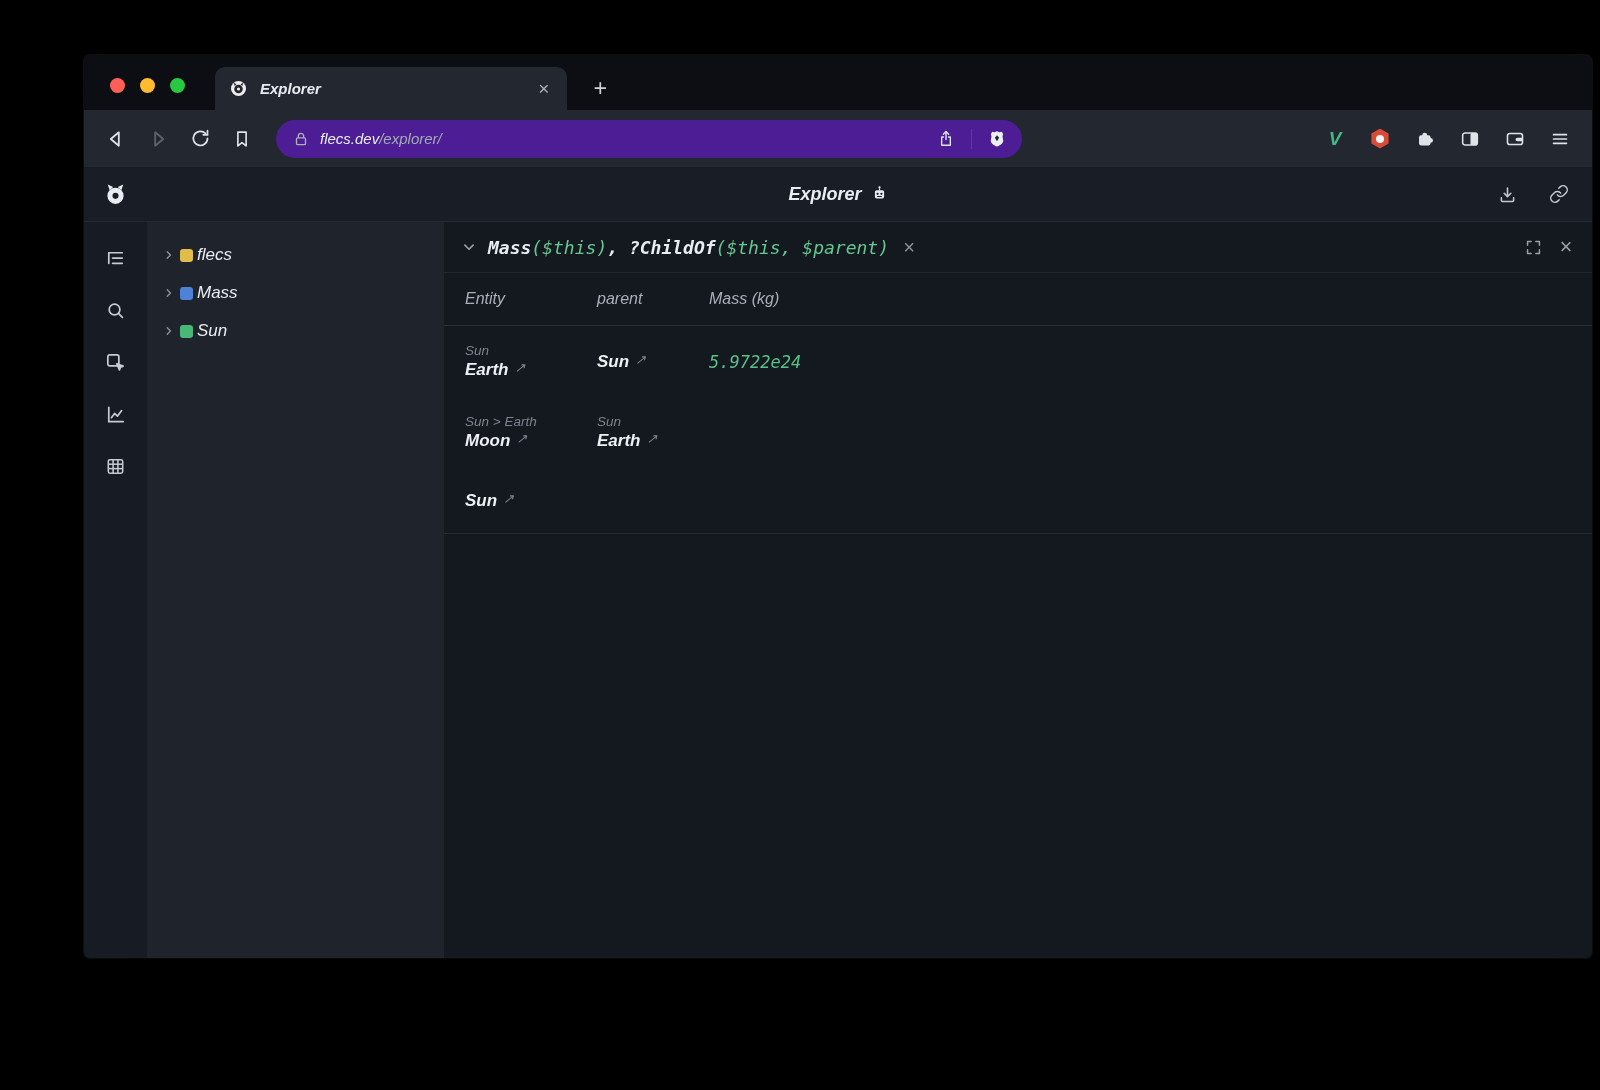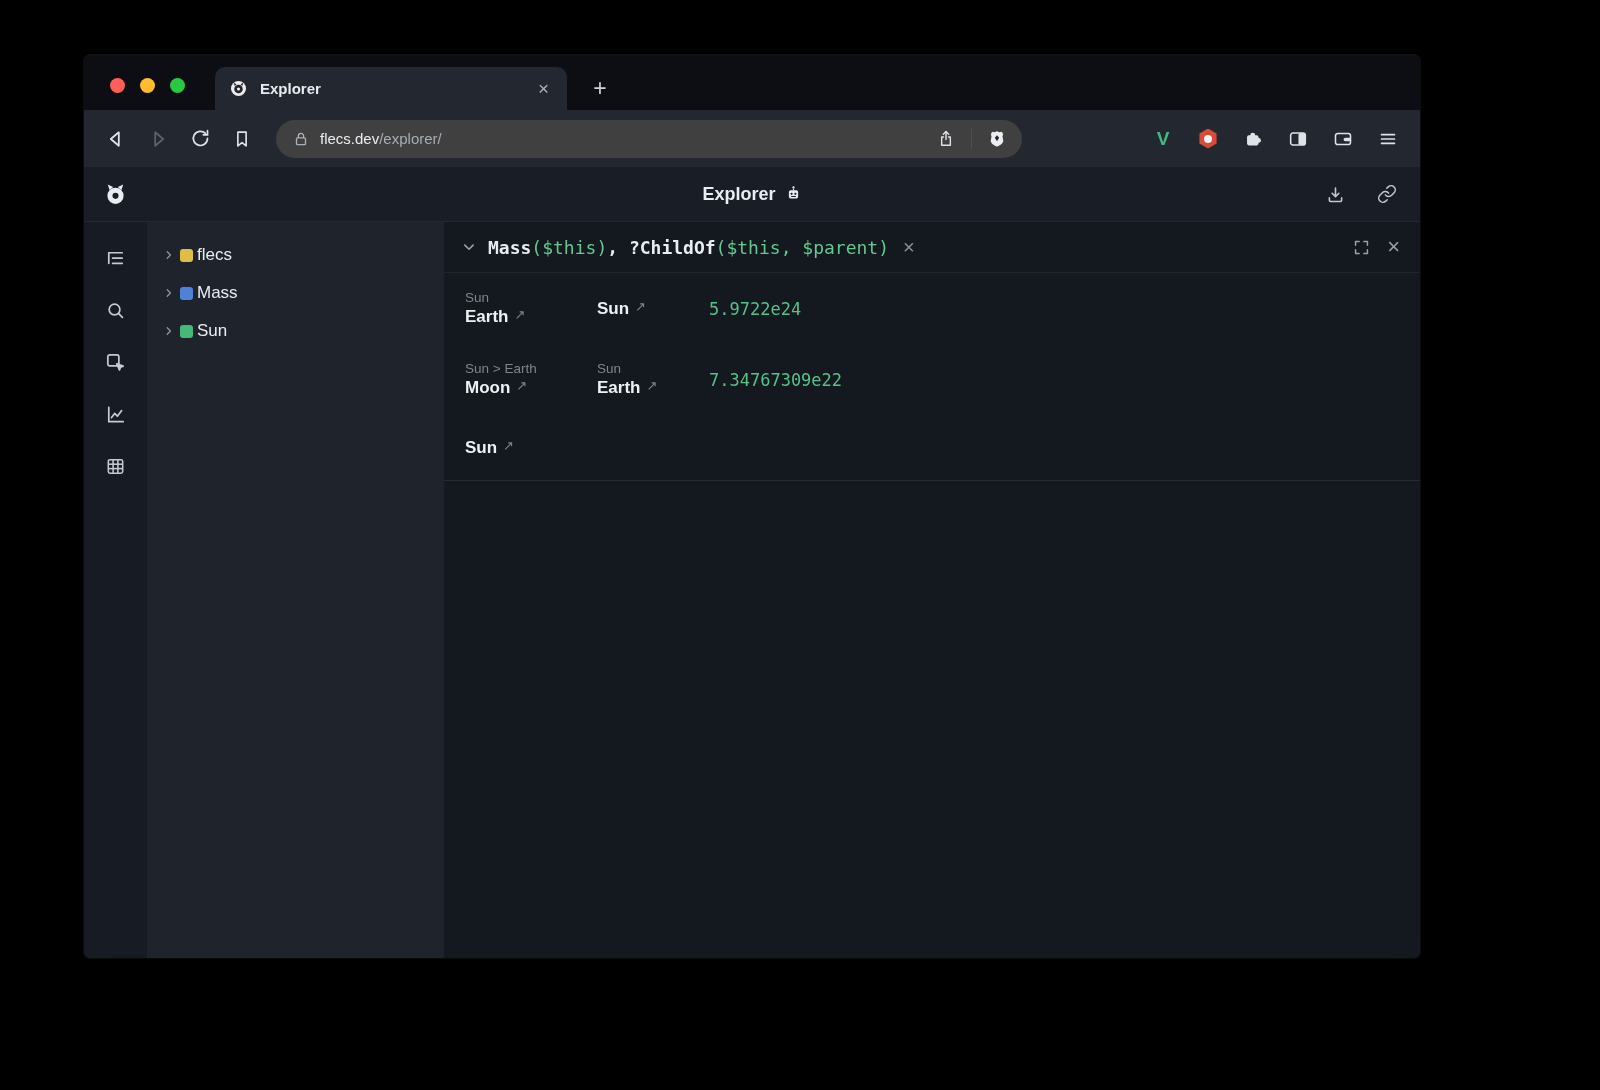--- a/index.html
+++ b/index.html
@@ -1,21 +1,21 @@
 <!DOCTYPE html>
 <html><head>
 <meta charset="utf-8">
 <style>
   * { margin:0; padding:0; box-sizing:border-box; }
   html,body { width:1600px; height:1090px; background:#000; overflow:hidden;
               font-family:"Liberation Sans", sans-serif; }
 
-  .window { position:absolute; left:84px; top:55px; width:1336px; height:903px;
+  .window { position:absolute; left:84px; top:55px; width:1508px; height:903px;
             border-radius:6px; overflow:hidden; background:#14181f;
-            box-shadow:0 25px 70px rgba(0,0,0,.65), 0 0 0 1px rgba(255,255,255,.07); }
+            box-shadow:0 25px 70px rgba(0,0,0,.65), 0 0 0 1px rgba(255,255,255,.07);font-style:italic; }
 
   
   .tab-strip { position:relative; height:55px; background:#0c0e13; }
   .traffic { position:absolute; left:26px; top:23px; display:flex; gap:15px; }
   .traffic span { width:15px; height:15px; border-radius:50%; display:block; }
   .tab { position:absolute; left:131px; bottom:0; width:352px; height:43px;
          background:#23272f; border-radius:10px 10px 0 0; display:flex;
          align-items:center; padding:0 14px; }
   .tab .favicon { width:19px; height:19px; margin-right:12px; flex:0 0 auto; }
   .tab .title { color:#e8ebef; font-size:15px; font-weight:600; flex:1; }
@@ -23,21 +23,21 @@
   .new-tab { position:absolute; left:501px; bottom:7px; width:30px; height:30px;
              color:#ced3da; font-size:23px; font-weight:300; display:flex;
              align-items:center; justify-content:center; cursor:pointer; border-radius:6px; }
 
   
   .toolbar { height:57px; background:#23272f; display:flex; align-items:center; padding:0 14px; }
   .tbtn { width:36px; height:36px; display:flex; align-items:center; justify-content:center;
           border-radius:8px; cursor:pointer; flex:0 0 auto; }
   .tbtn + .tbtn { margin-left:6px; }
   .bookmark-btn { margin-left:76px; }
-  .url-bar { margin-left:16px; width:746px; height:38px; background:#404040; border-radius:19px;
+  .url-bar { margin-left:16px; width:746px; height:38px; background:#4c1d95; border-radius:19px;
              display:flex; align-items:center; padding:0 10px 0 16px; }
   .url-text { margin-left:10px; font-size:15px; flex:1; white-space:nowrap; }
   .url-text .domain { color:#e9edf2; }
   .url-text .path { color:#a6acb5; }
   .url-divider { width:1px; height:20px; background:#4a505a; margin:0 10px; }
   .ext-cluster { margin-left:auto; display:flex; align-items:center; gap:13px; margin-right:2px; }
   .ext-btn { width:32px; height:32px; display:flex; align-items:center; justify-content:center;
              border-radius:8px; cursor:pointer; }
   .vue-glyph { color:#42b883; font-weight:800; font-size:19px; }
   .hexagon { width:20px; height:20px; background:#d84b39;
@@ -329,20 +329,25 @@
               <path d="M4.5 9V4.5H9"></path>
                 <path d="M15 4.5h4.5V9"></path>
                 <path d="M19.5 15v4.5H15"></path>
                 <path d="M9 19.5H4.5V15"></path>
             </svg>
           </span>
           <span class="query-close">×</span>
         </span>
       </div>
 
+      <div class="grid thead">
+        <span class="th">Entity</span>
+        <span class="th">parent</span>
+        <span class="th">Mass (kg)</span>
+      </div>
 
       <div class="grid trow r1">
         <div class="cell">
           <div class="crumb">Sun</div>
           <div class="name-line">
               <span class="name">Earth</span>
               <span class="ext-arrow">↗</span>
             </div>
         </div>
         <div class="cell">
@@ -363,23 +368,20 @@
               <span class="name">Moon</span>
               <span class="ext-arrow">↗</span>
             </div>
         </div>
         <div class="cell">
           <div class="crumb">Sun</div>
           <div class="name-line">
               <span class="name">Earth</span>
               <span class="ext-arrow">↗</span>
             </div>
-        </div>
-        <div class="cell">
-          <span class="mass">7.34767309e22</span>
         </div>
       </div>
 
       <div class="grid trow r3 table-end">
         <div class="cell">
           <div class="name-line">
               <span class="name">Sun</span>
               <span class="ext-arrow">↗</span>
             </div>
         </div>

